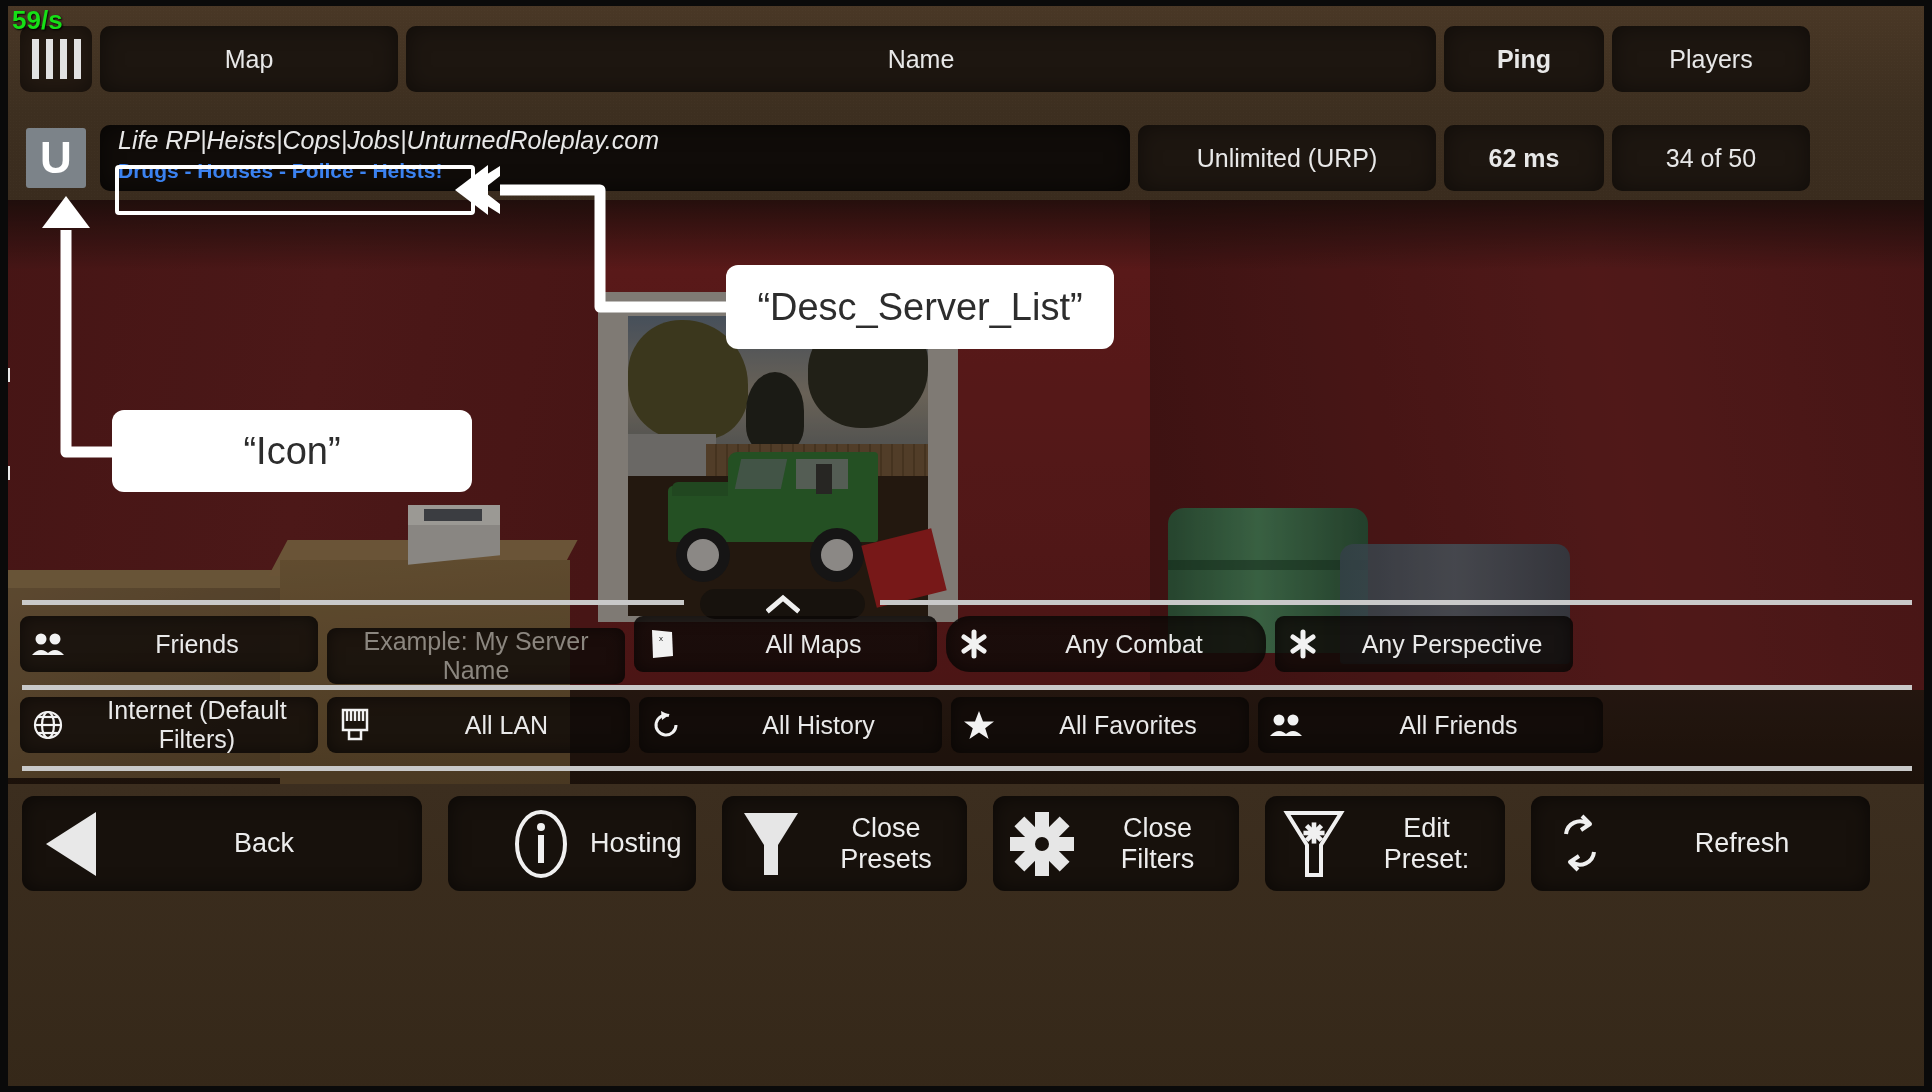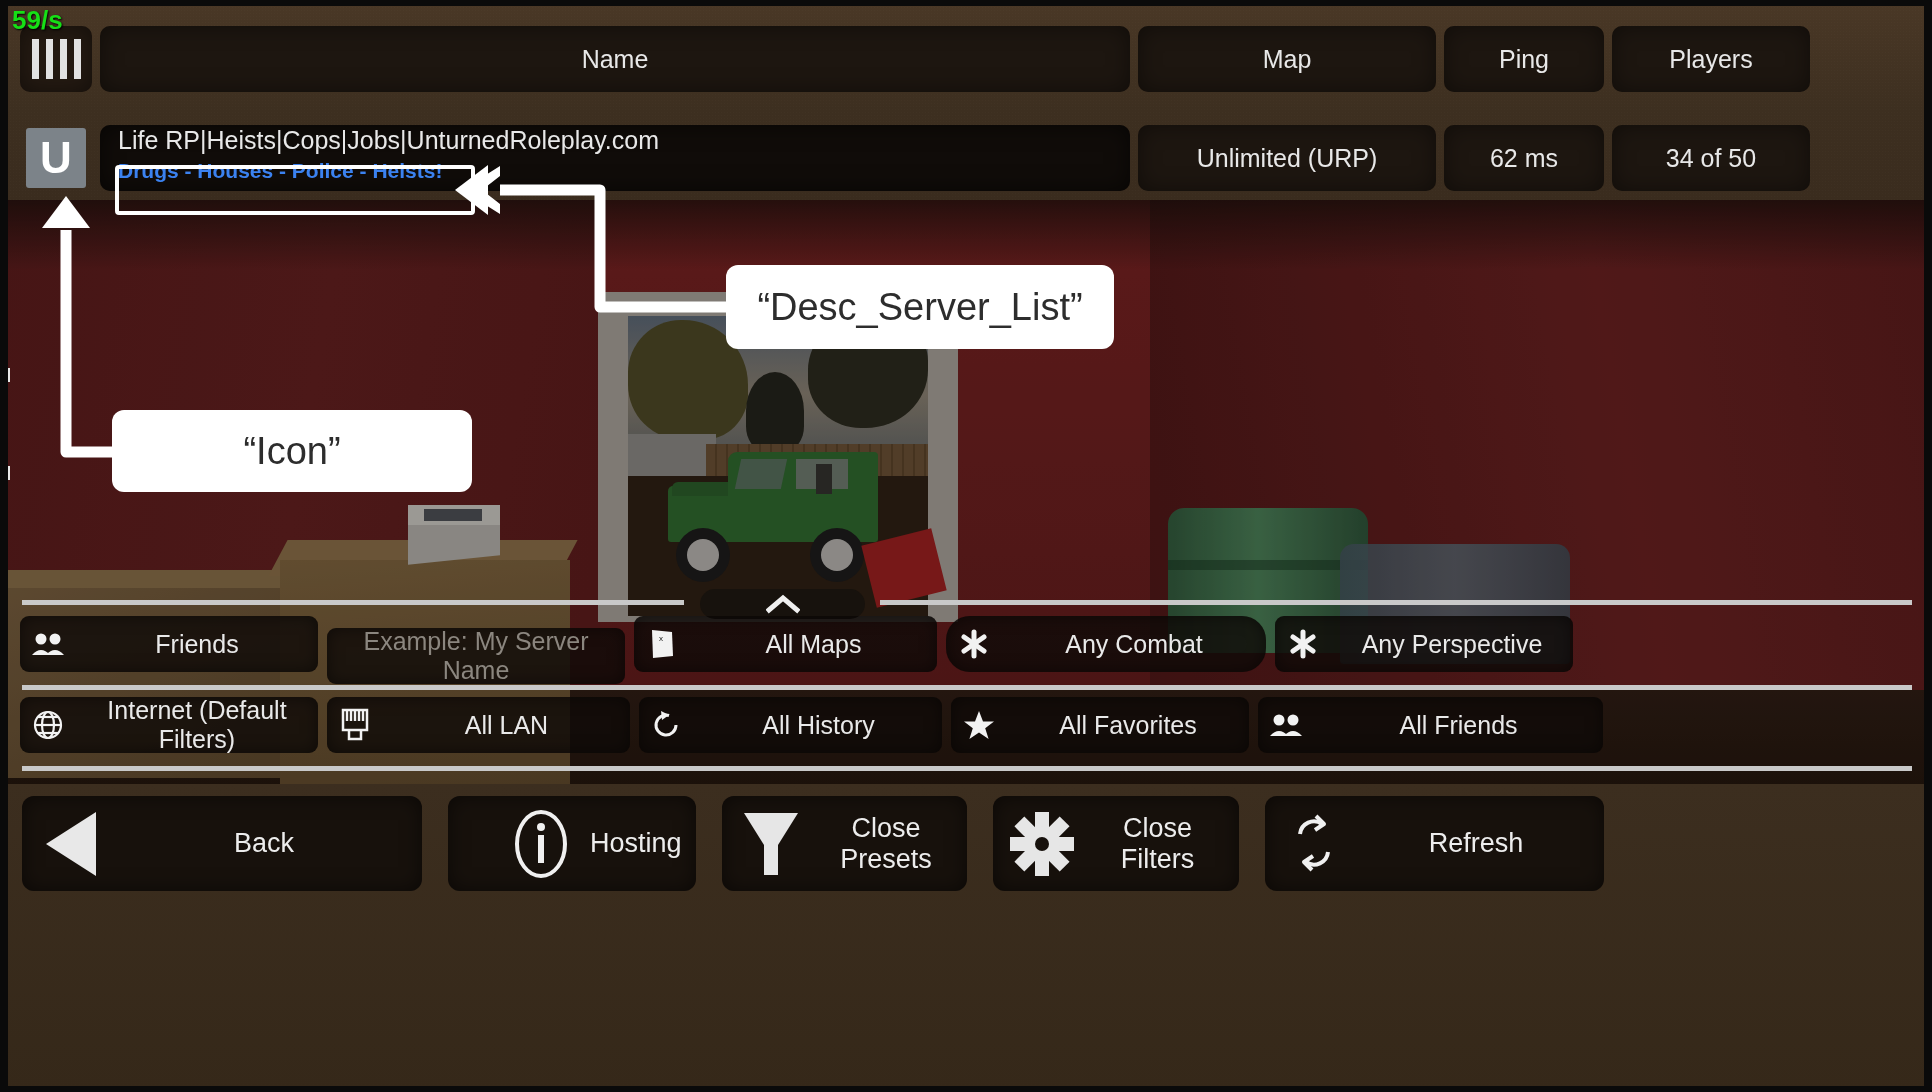--- a/index.html
+++ b/index.html
@@ -96,36 +96,36 @@
   .hdr-row, .srv-row { position:absolute; left:0; width:1932px; display:flex; align-items:center; gap:8px; padding:0 20px; }
   .hdr-row { top:26px; height:66px; }
   .srv-row { top:125px; height:66px; }
 
   .cell { background:#1d1610; border-radius:10px; height:66px; display:flex;
           align-items:center; justify-content:center; color:#e8e8e8; font-size:25px;
           box-shadow:inset 0 0 22px rgba(0,0,0,.45); }
   .cell.sortbtn { width:72px; background:#241a12; }
   .cell.name    { flex:0 0 1030px; }
   .cell.map     { flex:0 0 298px; }
-  .cell.ping    { flex:0 0 160px; }
+  .cell.ping    { flex:0 0 160px;font-weight:bold; }
   .cell.players { flex:0 0 198px; }
 
   .bars-icon { display:flex; gap:7px; }
   .bars-icon i { display:block; width:7px; height:40px; background:#e2e2e2; }
 
   .srv-icon { width:60px; height:60px; background:#7c8389; border-radius:3px;
               display:flex; align-items:center; justify-content:center;
               color:#fff; font-size:44px; font-weight:bold; line-height:1; }
   .srv-icon-wrap { flex:0 0 72px; display:flex; align-items:center; justify-content:center;
               height:66px; }
   .srv-name-cell { flex:0 0 1030px; height:66px; background:#100c09; border-radius:10px;
               position:relative; overflow:hidden;
               box-shadow:inset 0 0 22px rgba(0,0,0,.6); }
   .srv-title { position:absolute; left:18px; top:1px; font-size:25px; color:#e8e8e8;
-               white-space:nowrap; }
+               white-space:nowrap;font-style:italic; }
   .srv-desc  { position:absolute; left:18px; top:34px; font-size:21px; color:#3b82f0;
                font-weight:bold; white-space:nowrap; }
 
   
   #fps { position:absolute; left:12px; top:5px; color:#16e016; font-size:26px;
          font-weight:bold; text-shadow:1px 1px 2px #000; z-index:40; }
 
   
   .hr { position:absolute; height:5px; background:#c9c9c9; }
   #hr1 { left:22px;  top:600px; width:662px; }
@@ -246,25 +246,25 @@
 
     <div class="hdr-row">
       <div class="cell sortbtn">
         <span class="bars-icon">
           <i></i>
             <i></i>
             <i></i>
             <i></i>
         </span>
       </div>
+      <div class="cell map">
+        <span>Map</span>
+      </div>
       <div class="cell name">
         <span>Name</span>
-      </div>
-      <div class="cell map">
-        <span>Map</span>
       </div>
       <div class="cell ping">
         <span>Ping</span>
       </div>
       <div class="cell players">
         <span>Players</span>
       </div>
     </div>
 
     <div class="srv-row">
@@ -446,20 +446,35 @@
                 <rect x="2" y="27" width="64" height="14"></rect>
                 <rect x="27" y="2" width="14" height="64" transform="rotate(45 34 34)"></rect>
                 <rect x="2" y="27" width="64" height="14" transform="rotate(45 34 34)"></rect>
                 <circle cx="34" cy="34" r="18"></circle>
               </g>
               <circle cx="34" cy="34" r="7" fill="#17110c"></circle>
             </svg>
         </span>
         <span class="lbl ml">Close<br>Filters</span>
       </div>
+      <div class="tbtn tb-ep">
+        <span class="ic">
+          <svg width="62" height="74" viewBox="0 0 62 74">
+              <path d="M4 6 L58 6 L38 38 L38 68 L24 68 L24 38 Z" fill="none" stroke="#f0f0f0" stroke-width="4"></path>
+              <g fill="#f0f0f0" transform="translate(31,26) scale(0.33) translate(-34,-34)">
+                <rect x="27" y="2" width="14" height="64"></rect>
+                <rect x="2" y="27" width="64" height="14"></rect>
+                <rect x="27" y="2" width="14" height="64" transform="rotate(45 34 34)"></rect>
+                <rect x="2" y="27" width="64" height="14" transform="rotate(45 34 34)"></rect>
+                <circle cx="34" cy="34" r="18"></circle>
+              </g>
+            </svg>
+        </span>
+        <span class="lbl ml">Edit<br>Preset:</span>
+      </div>
       <div class="tbtn tb-rf">
         <span class="ic">
           <svg width="60" height="72" viewBox="0 0 60 72" fill="none" stroke="#f0f0f0" stroke-width="4">
               <path d="M16 26 a14 14 0 0 1 22-10"></path>
               <path d="M32 8 L40 16 L31 22" stroke-linejoin="round"></path>
               <path d="M44 44 a14 14 0 0 1 -22 10"></path>
               <path d="M28 62 L20 54 L29 48" stroke-linejoin="round"></path>
             </svg>
         </span>
         <span class="lbl">Refresh</span>

